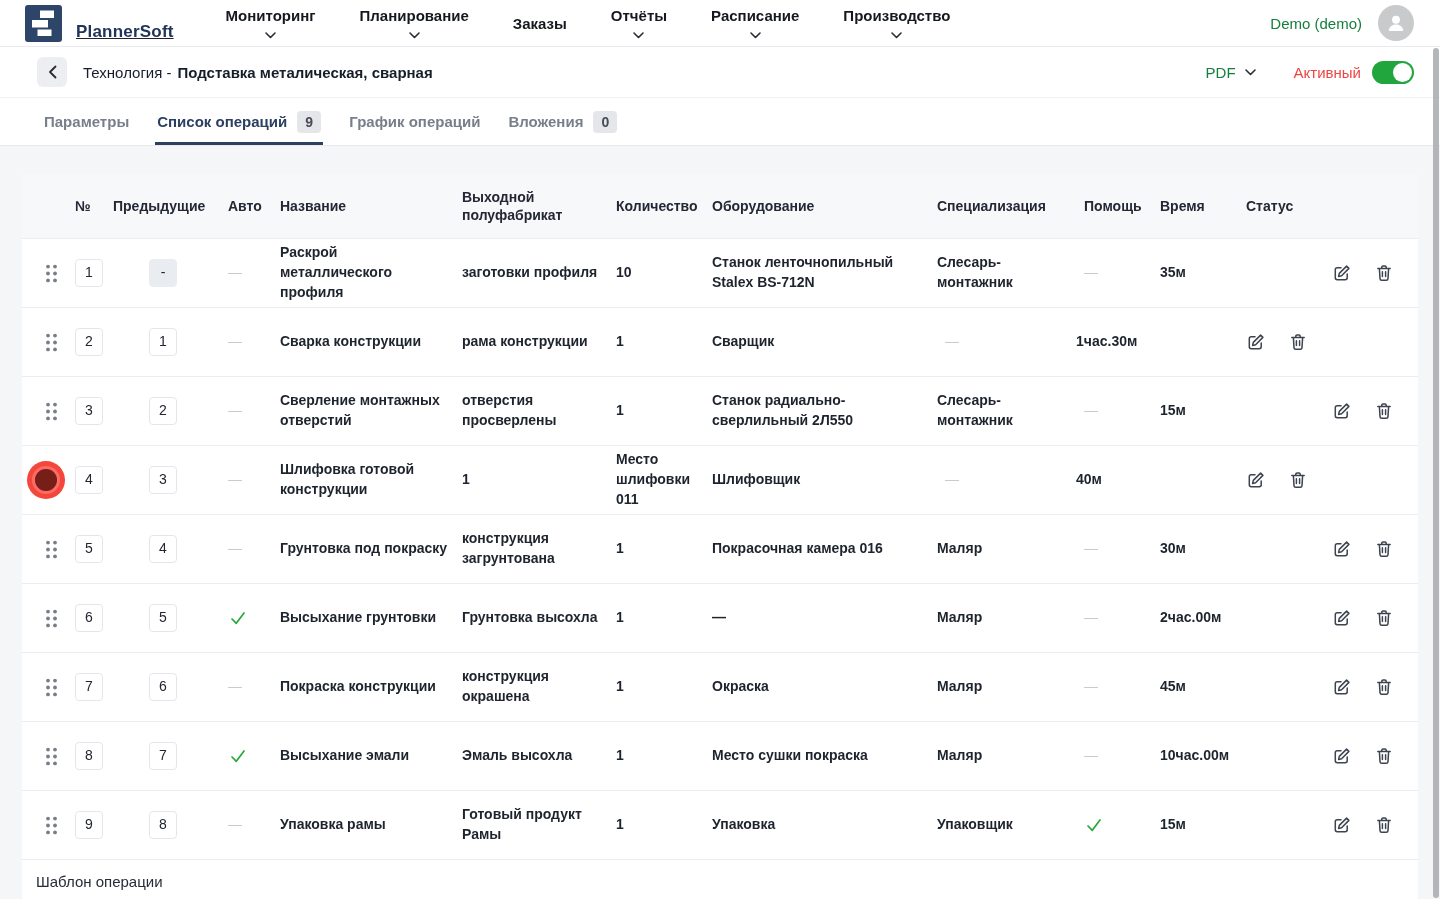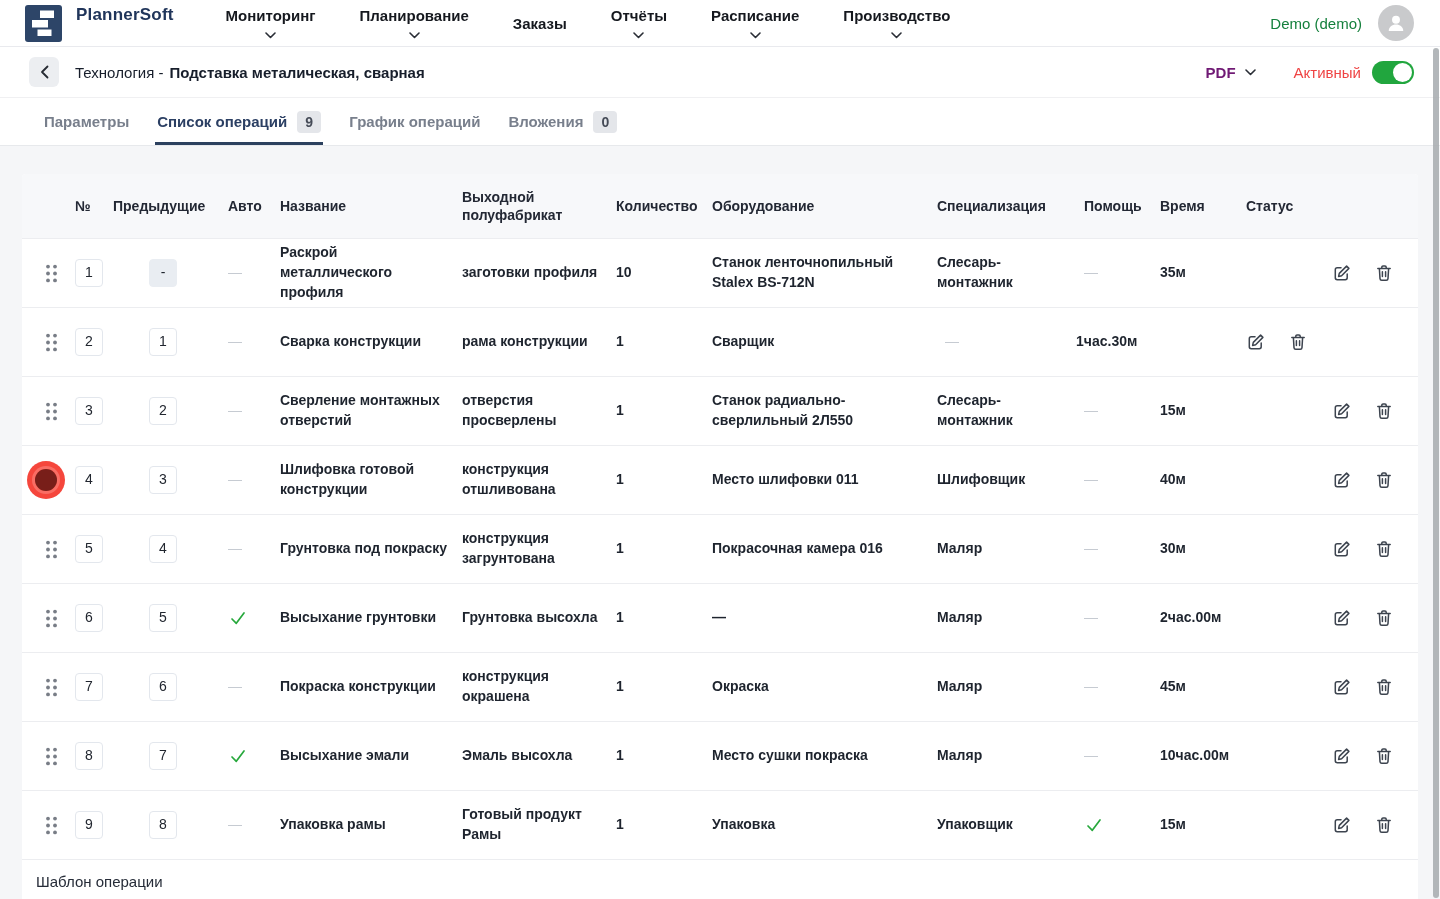--- a/index.html
+++ b/index.html
@@ -4,39 +4,39 @@
 <style>
   * { box-sizing: border-box; margin: 0; padding: 0; }
   html,body { width:1440px; height:899px; overflow:hidden; }
   body {
     font-family: "Liberation Sans", sans-serif;
     background:#f5f6f8; color:#1e242e; position:relative;
   }
   
   .navbar{ height:47px; background:#fff; display:flex; align-items:center;
            padding:0 26px 0 25px; border-bottom:1px solid #e9eaee; position:relative; z-index:5;}
-  .brand{ display:flex; align-items:flex-start; gap:14px; }
+  .brand{ display:flex; align-items:flex-end; gap:14px;text-decoration:underline; }
   .logo{ width:37px; height:37px; display:block; }
   .brand-name{ font-size:17px; font-weight:700; color:#20355a; letter-spacing:.2px; }
   .nav-items{ display:flex; margin-left:52px; gap:44px; align-items:center; }
   .nav-item{ font-size:15px; font-weight:600; color:#15181e; display:flex; align-items:center; gap:8px; cursor:pointer; white-space:nowrap;flex-direction:column;}
   .chev{ width:11px; height:7px; display:block; }
   .nav-user{ margin-left:auto; display:flex; align-items:center; gap:16px; }
   .user-name{ font-size:15px; font-weight:400; color:#15803d; }
   .avatar{ width:36px; height:36px; border-radius:50%; background:#c9cacc; display:flex; align-items:center; justify-content:center; }
   
   .page-header{ height:51px; background:#fff; display:flex; align-items:center;
-                padding:0 26px 0 29px; border-bottom:1px solid #f0f0f2; }
+                padding:0 26px 0 37px; border-bottom:1px solid #f0f0f2; }
   .back-btn{ width:30px; height:30px; border-radius:6px; background:#eceef1;
              display:flex; align-items:center; justify-content:center; margin-right:16px; cursor:pointer;}
   .title-wrap{ display:flex; align-items:baseline; gap:6px; font-size:15px; color:#171e2b; }
   .title-prefix{ font-weight:500; }
   .title-main{ font-weight:700; }
   .header-right{ margin-left:auto; display:flex; align-items:center; gap:38px; }
-  .pdf-btn{ display:flex; align-items:center; gap:9px; font-size:15px; font-weight:700; color:#701a75; cursor:pointer;}
+  .pdf-btn{ display:flex; align-items:center; gap:9px; font-size:15px; font-weight:400; color:#15803d; cursor:pointer;}
   .active-toggle{ display:flex; align-items:center; gap:11px; }
   .toggle-label{ font-size:15px; font-weight:400; color:#ef4444; }
   .switch{ width:42px; height:23px; border-radius:12px; background:#21a63e; position:relative; cursor:pointer;}
   .switch .knob{ position:absolute; right:2px; top:2px; width:19px; height:19px; background:#fff; border-radius:50%; }
   
   .tabs{ height:48px; background:#fff; display:flex; gap:24px; padding:0 42px;
          border-bottom:1px solid #e7e9ec; }
   .tab{ display:flex; align-items:center; gap:10px; font-size:15px; font-weight:600;
         color:#787f8c; padding:3px 2px 0; border-bottom:3px solid transparent; cursor:pointer; white-space:nowrap;}
   .tab.active{ color:#2b3f63; border-bottom-color:#2c415f; }
@@ -372,21 +372,20 @@
             <span class="numbox">4</span>
           </div>
     <div class="td c-prev">
             <span class="numbox">3</span>
           </div>
     <div class="td c-auto">
       <span class="dash">—</span>
       
     </div>
     <div class="td c-name">Шлифовка готовой конструкции</div>
-    <div class="td c-output">конструкция отшливована</div>
     <div class="td c-qty">1</div>
     <div class="td c-equip">Место шлифовки 011</div>
     <div class="td c-spec">Шлифовщик</div>
     <div class="td c-help">
       <span class="dash">—</span>
       
     </div>
     <div class="td c-time">40м</div>
     <div class="td c-status"></div>
     <div class="td c-actions">

